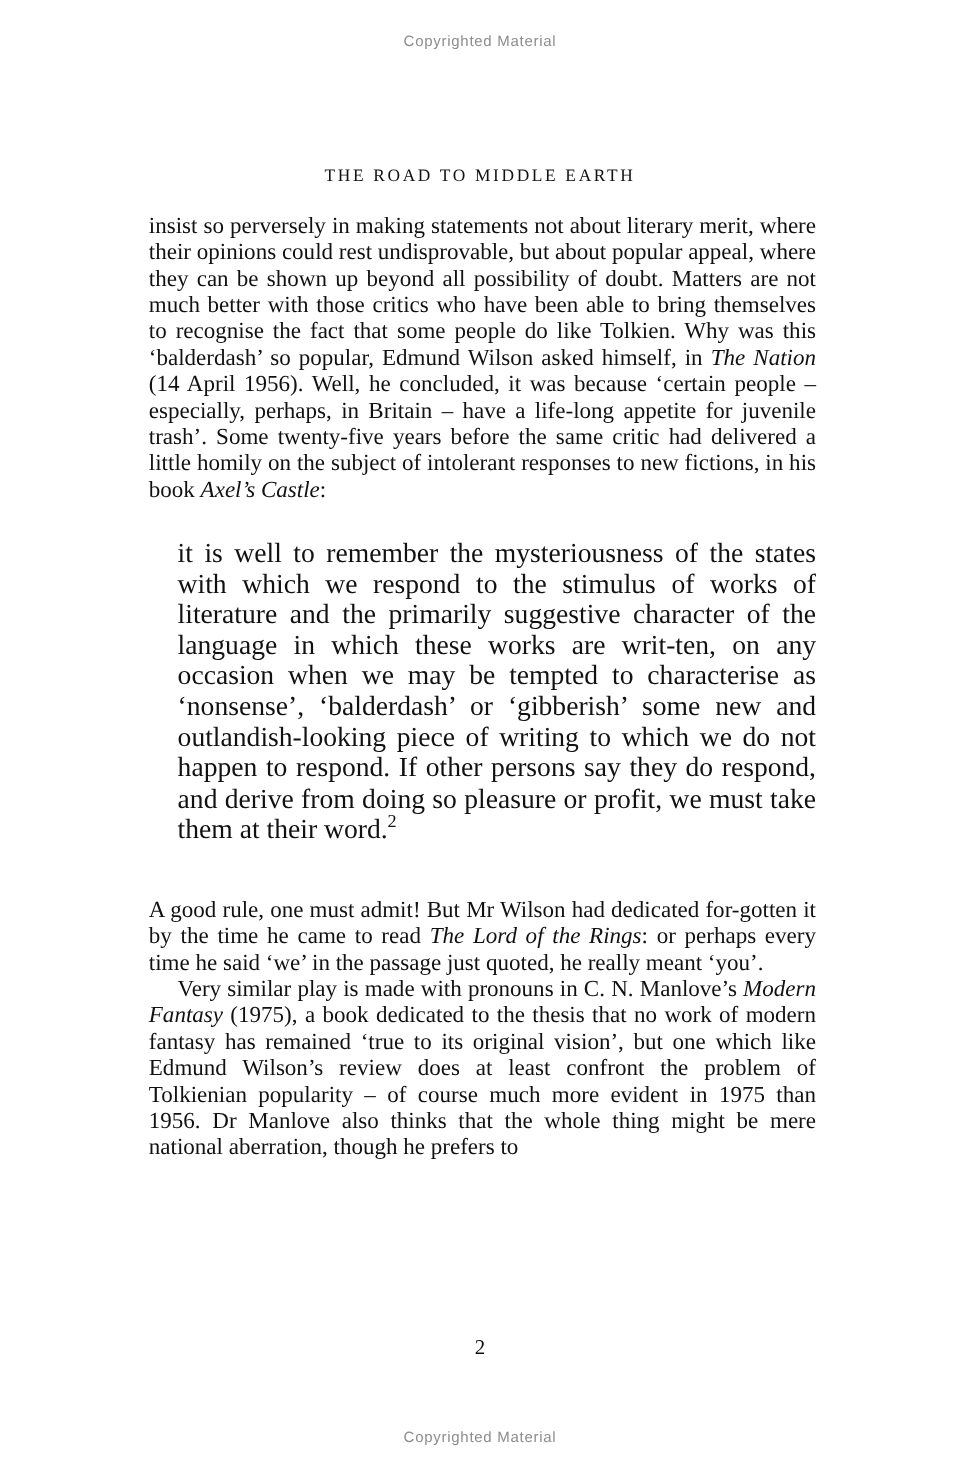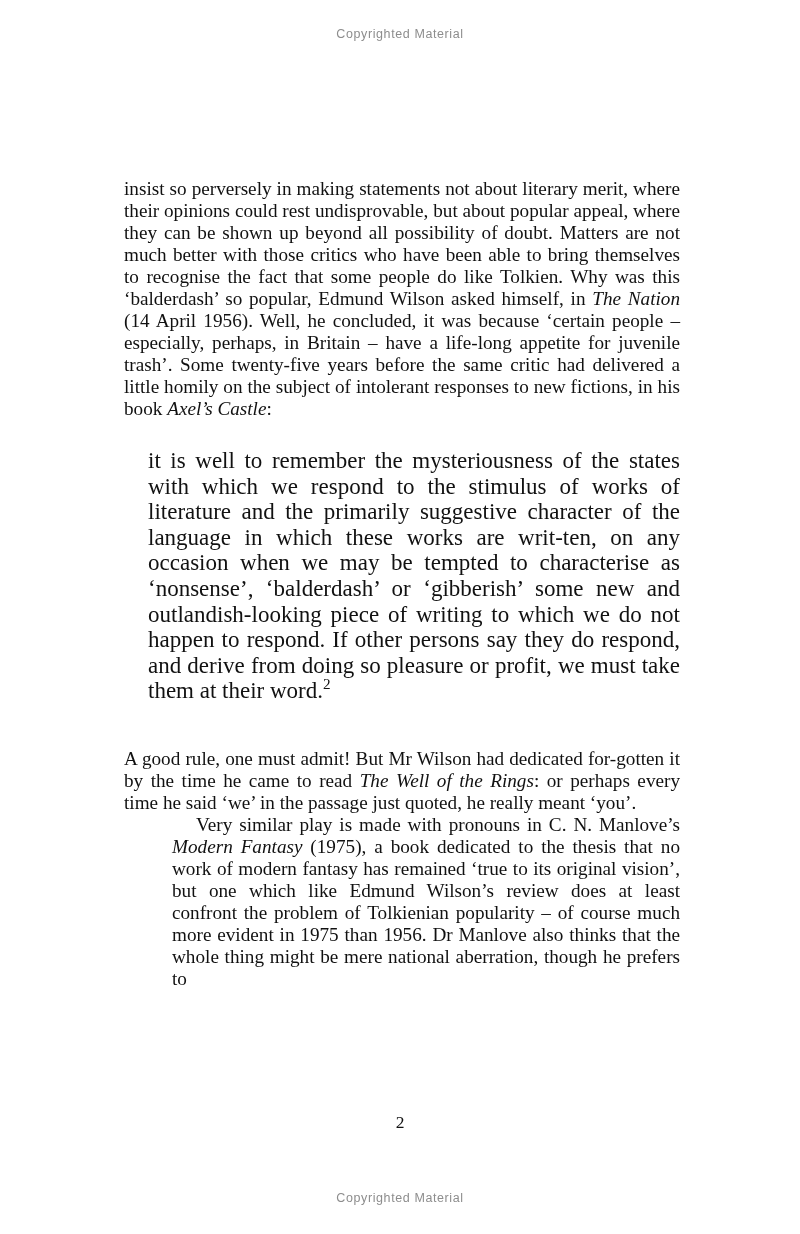--- a/index.html
+++ b/index.html
@@ -57,21 +57,20 @@
     margin: 0;
     font-size: 19.2px;
     line-height: 22px;
     text-align: justify;
     text-justify: inter-word;
     hyphens: manual;
     color: #111111;
   }
   p.para.indent {
     text-indent: 24px;
-    margin-left: 48px;
   }
   .it { font-style: italic; }
 
   .blockquote {
     margin: 28px 0 18px 0;
     padding: 0 0 0 24px;
     font-size: 23px;
     line-height: 25.6px;
     text-align: justify;
     color: #111111;
@@ -96,32 +95,33 @@
     color: #111111;
   }
 </style>
 </head>
 <body>
 
 <div class="page">
 
   <div class="watermark watermark-top">Copyrighted Material</div>
 
+  <div class="running-head">THE ROAD TO MIDDLE EARTH</div>
 
   <div class="body-col">
 
     <p class="para"><span>insist so perversely in making statements not about literary merit, where their opinions could rest undisprovable, but about popular appeal, where they can be shown up beyond all possibility of doubt. Matters are not much better with those critics who have been able to bring themselves to recognise the fact that some people do like Tolkien. Why was this ‘balderdash’ so popular, Edmund Wilson asked himself, in </span><span class="it">The Nation</span><span> (14 April 1956). Well, he concluded, it was because ‘certain people – especially, perhaps, in Britain – have a life-long appetite for juvenile trash’. Some twenty-five years before the same critic had delivered a little homily on the subject of intolerant responses to new fictions, in his book </span><span class="it">Axel’s Castle</span><span>:</span></p>
 
     <div class="blockquote">
       <p><span>it is well to remember the mysteriousness of the states with which we respond to the stimulus of works of literature and the primarily suggestive character of the language in which these works are writ-ten, on any occasion when we may be tempted to characterise as ‘nonsense’, ‘balderdash’ or ‘gibberish’ some new and outlandish-looking piece of writing to which we do not happen to respond. If other persons say they do respond, and derive from doing so pleasure or profit, we must take them at their word.</span><sup>2</sup></p>
     </div>
 
     <div class="gap-after-quote"></div>
 
-    <p class="para"><span>A good rule, one must admit! But Mr Wilson had dedicated for-gotten it by the time he came to read </span><span class="it">The Well of the Rings</span><span>: or perhaps every time he said ‘we’ in the passage just quoted, he really meant ‘you’.</span></p>
+    <p class="para"><span>A good rule, one must admit! But Mr Wilson had dedicated for-gotten it by the time he came to read </span><span class="it">The Lord of the Rings</span><span>: or perhaps every time he said ‘we’ in the passage just quoted, he really meant ‘you’.</span></p>
 
     <p class="para indent"><span>Very similar play is made with pronouns in C. N. Manlove’s </span><span class="it">Modern Fantasy</span><span> (1975), a book dedicated to the thesis that no work of modern fantasy has remained ‘true to its original vision’, but one which like Edmund Wilson’s review does at least confront the problem of Tolkienian popularity – of course much more evident in 1975 than 1956. Dr Manlove also thinks that the whole thing might be mere national aberration, though he prefers to</span></p>
 
   </div>
 
   <div class="folio">2</div>
 
   <div class="watermark watermark-bottom">Copyrighted Material</div>
 
 </div>

